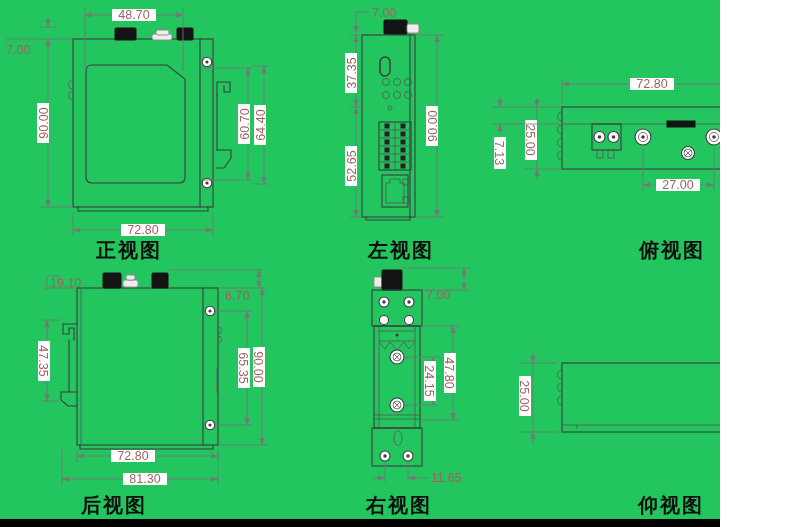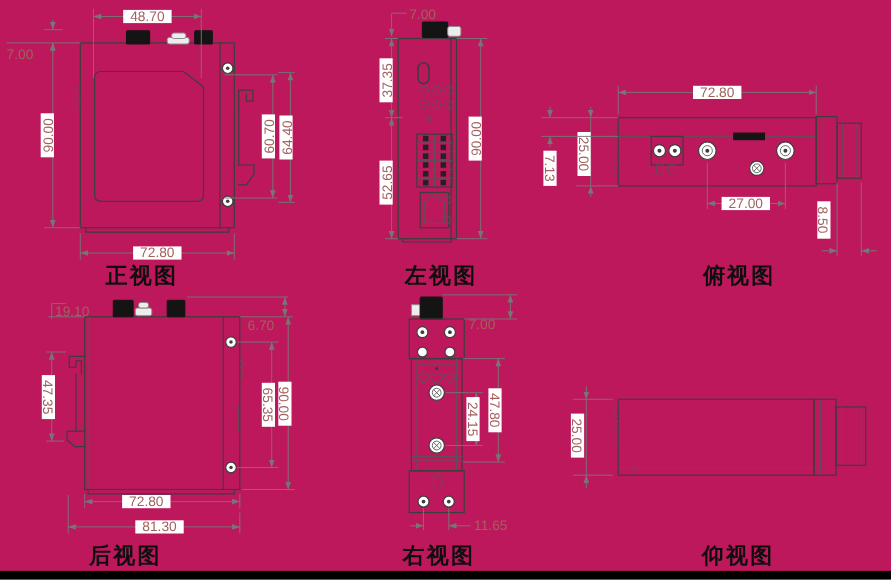--- a/index.html
+++ b/index.html
@@ -1,16 +1,16 @@
 <!DOCTYPE html>
 <html><head>
 <meta charset="utf-8">
 <style>
   html,body{margin:0;padding:0;background:#fff;}
-  #canvas{width:810px;height:527px;position:relative;background:#be185d;overflow:hidden;}
+  #canvas{width:720px;height:527px;position:relative;background:#22c55e;overflow:hidden;}
   svg{display:block;}
   .ln{stroke:#3d3d3d;stroke-width:1.1;fill:none;stroke-linecap:square;}
   .lnthin{stroke:#555;stroke-width:0.8;fill:none;}
   .blk{fill:#141414;stroke:#141414;}
   .grey{fill:#ededed;stroke:#8a8a8a;stroke-width:0.9;}
   .wht{fill:#fff;stroke:#3d3d3d;stroke-width:1.1;}
   .dim{stroke:#767676;stroke-width:0.85;fill:none;}
   .dimtext{fill:#a2615f;font:12.5px "Liberation Sans",sans-serif;}
   .tbg{fill:#ffffff;stroke:none;}
   .cap{fill:#0e0e0e;font:600 20px "Liberation Sans",sans-serif;letter-spacing:2px;}

